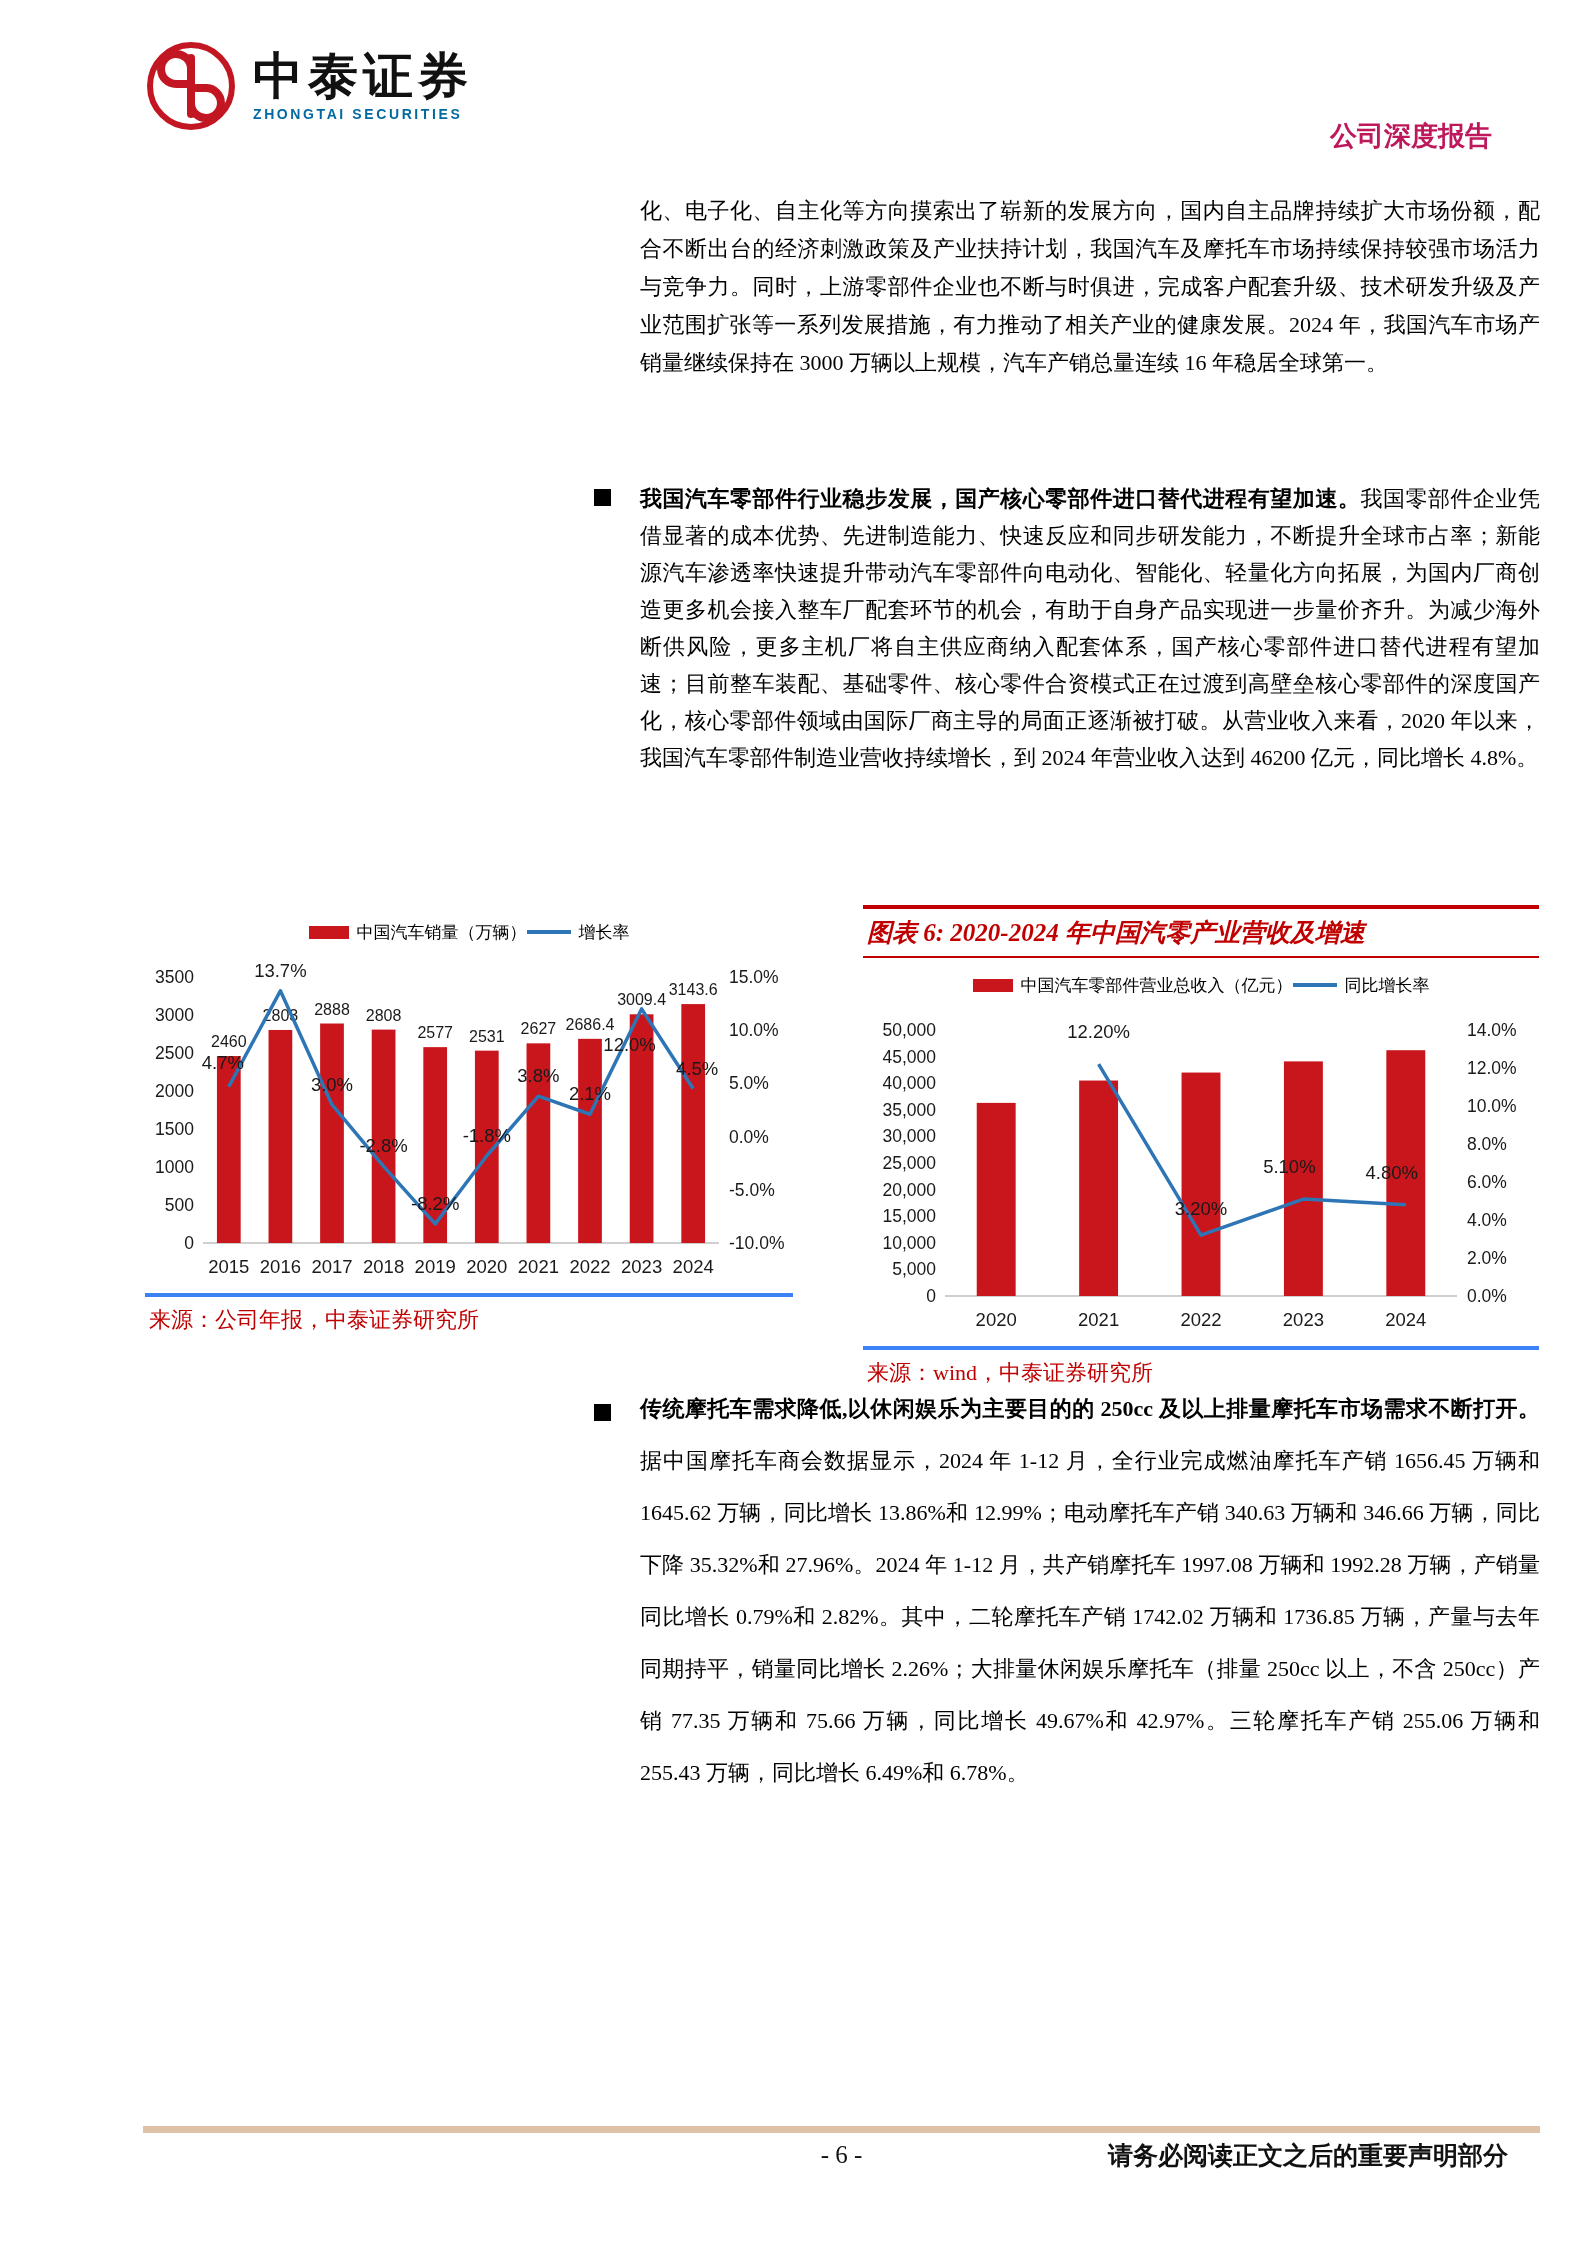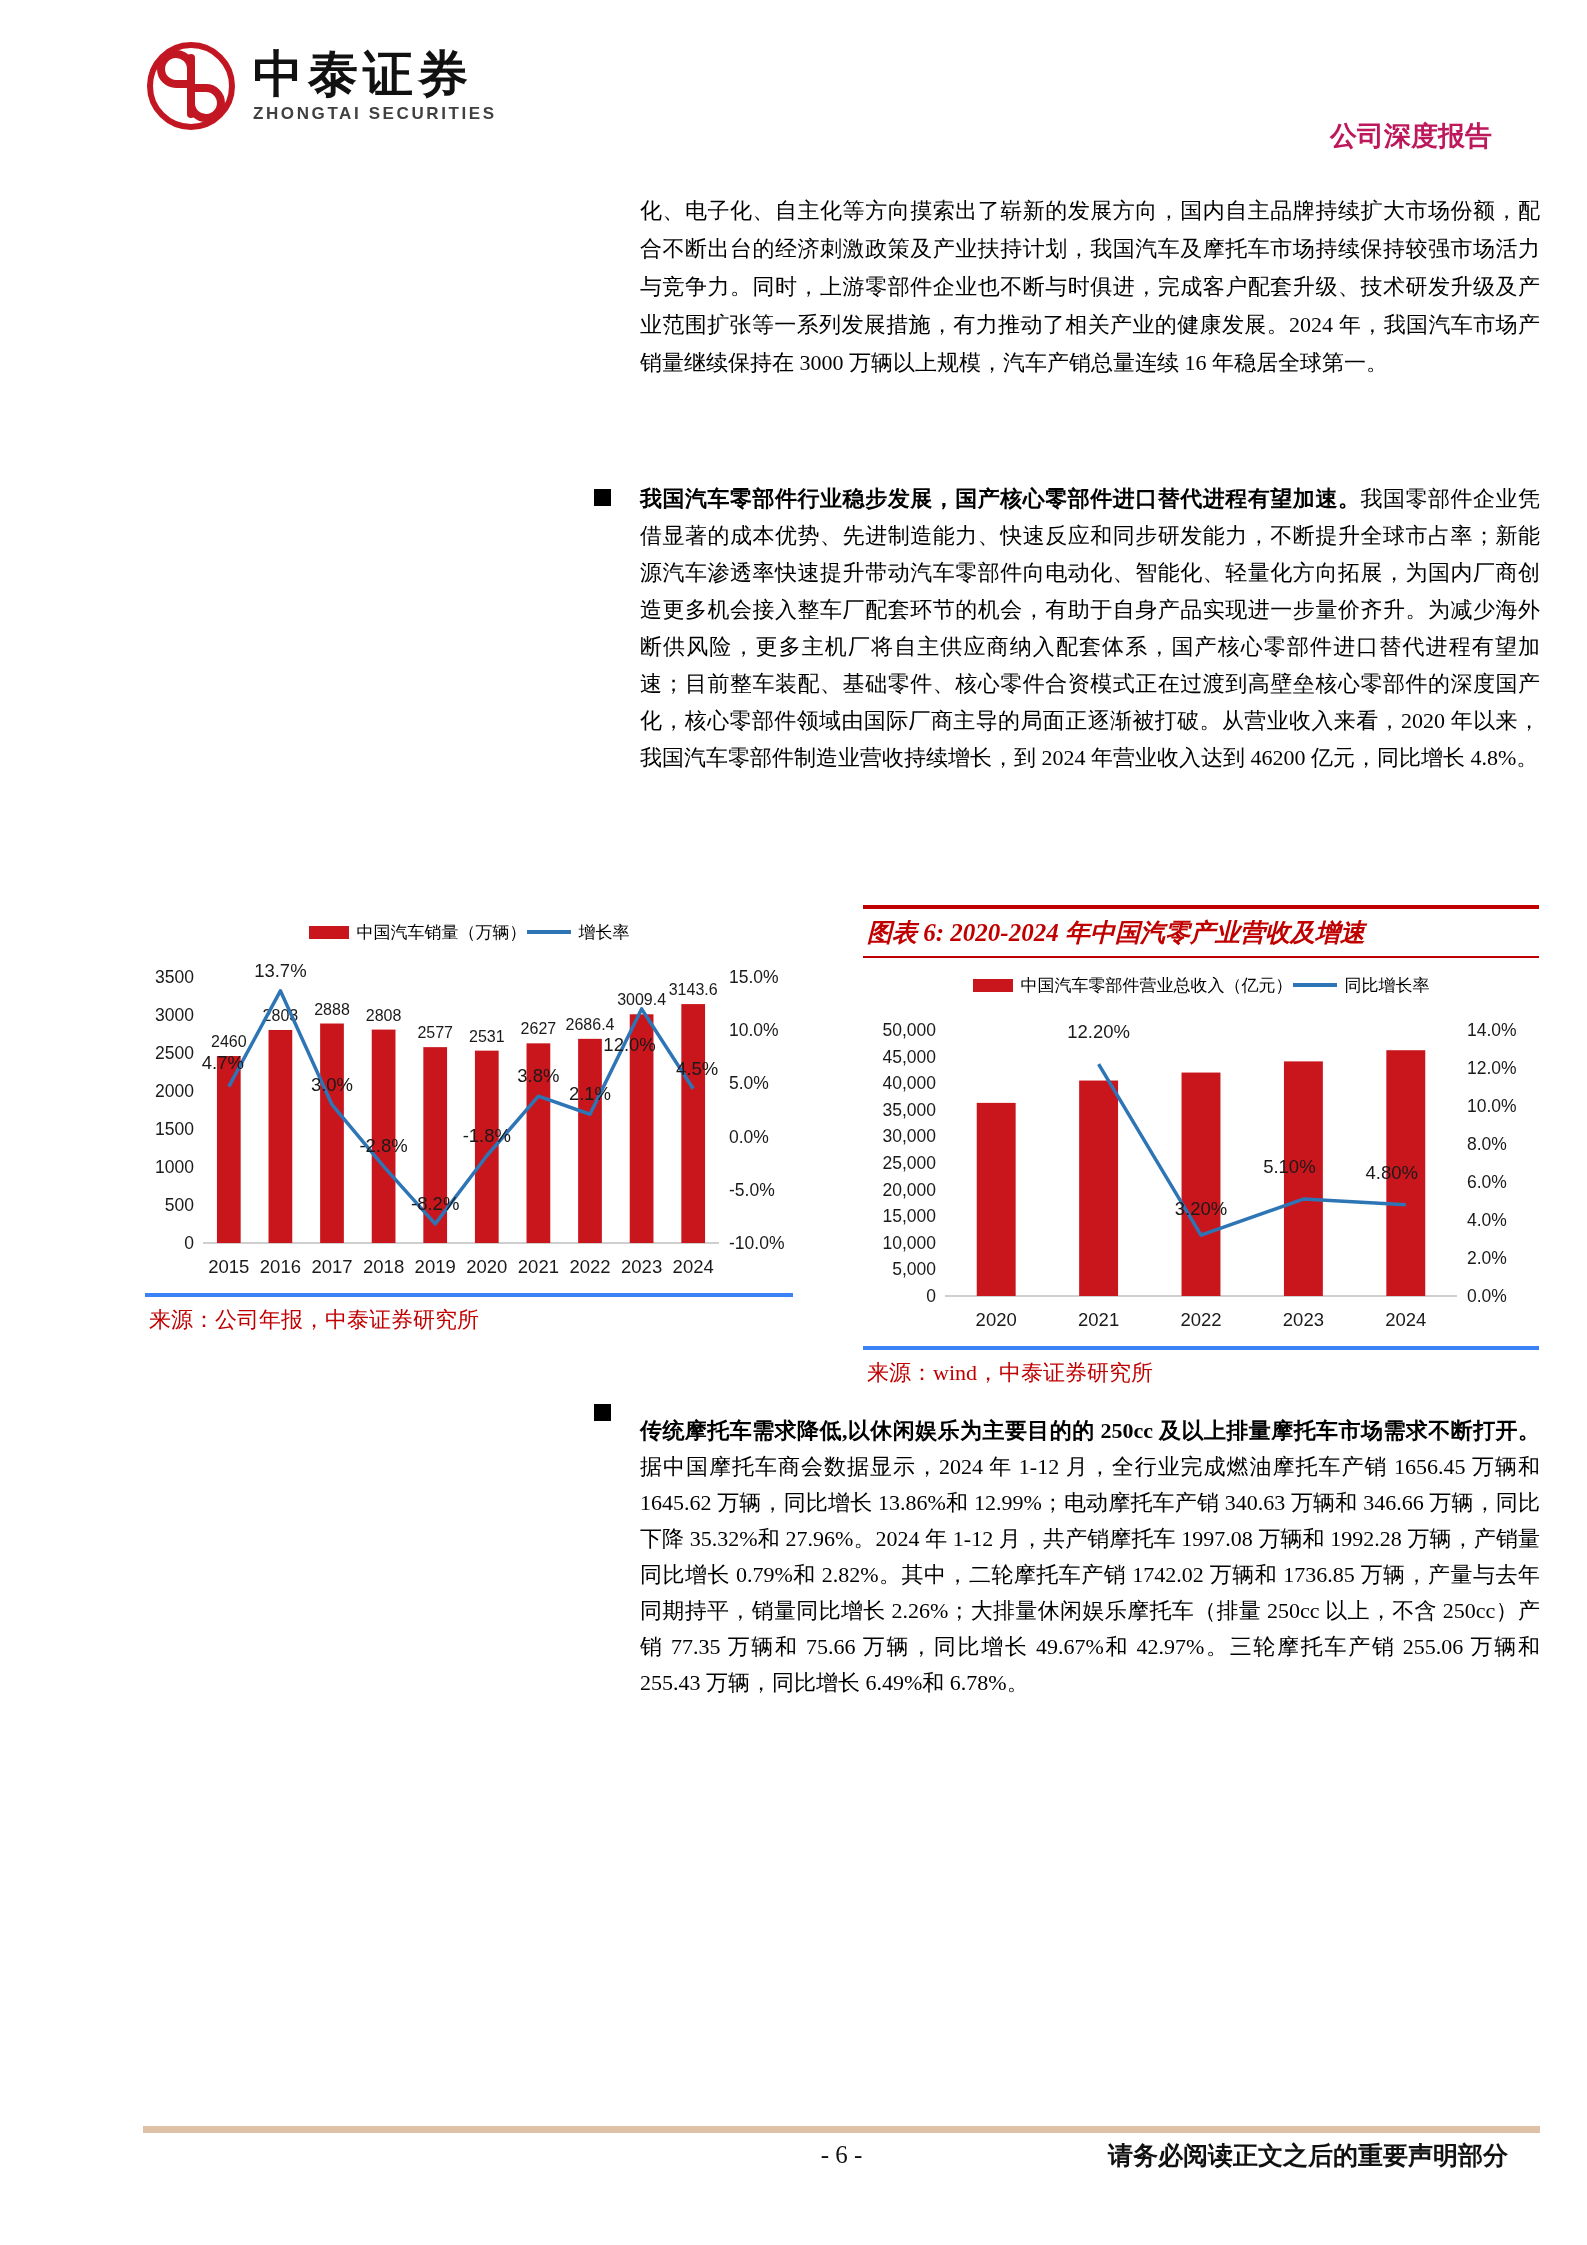--- a/index.html
+++ b/index.html
@@ -2,21 +2,21 @@
 <html><head>
 <meta charset="utf-8">
 <style>
   html,body{margin:0;padding:0;background:#ffffff;}
   .page{position:relative;width:1587px;height:2245px;background:#fff;overflow:hidden;
         font-family:"Liberation Serif","DejaVu Serif",serif;color:#000;margin-left:48px;}
 
   
   .brand{position:absolute;left:95px;top:38px;display:flex;align-items:center;gap:14px;}
   .brand-text .cn{font-size:50px;font-weight:bold;letter-spacing:5px;line-height:1.05;color:#111;}
-  .brand-text .en{font-size:17px;font-weight:bold;letter-spacing:2.6px;color:#404040;
+  .brand-text .en{font-size:14px;font-weight:bold;letter-spacing:2.6px;color:#0369a1;
                   font-family:"Liberation Sans","DejaVu Sans",sans-serif;margin-top:3px;}
   .report-type{position:absolute;left:1282px;top:118px;font-size:27px;font-weight:bold;color:#be185d;}
 
   
   .para{position:absolute;left:592px;width:900px;font-size:22px;line-height:38px;text-align:justify;color:#000;}
   .bullet-mark{position:absolute;left:546px;width:17px;height:17px;background:#000;}
   .lead{font-weight:bold;}
 
   
   .figure{position:absolute;top:905px;}
@@ -183,21 +183,21 @@
         <polyline points="235.60000000000002,64.20000000000002 338,235.2 440.40000000000003,199.10000000000002 542.8,204.8" fill="none" stroke="#2E75B6" stroke-width="3.5" stroke-linejoin="round"></polyline>
         <text x="235.60000000000002" y="38.20000000000002" text-anchor="middle" font-size="18.5" fill="#1a1a1a">12.20%</text>
         <text x="338" y="215.2" text-anchor="middle" font-size="18.5" fill="#1a1a1a">3.20%</text>
         <text x="426.40000000000003" y="173.10000000000002" text-anchor="middle" font-size="18.5" fill="#1a1a1a">5.10%</text>
         <text x="528.8" y="178.8" text-anchor="middle" font-size="18.5" fill="#1a1a1a">4.80%</text>
       </svg>
     <div class="fig-source">来源：wind，中泰证券研究所</div>
   </div>
 
   <div class="bullet-mark" style="top:1404px;"></div>
-  <div class="para" style="top:1413px;line-height:36px;">
+  <div class="para" style="top:1383px;line-height:52px;">
     <span class="lead">传统摩托车需求降低,以休闲娱乐为主要目的的 250cc 及以上排量摩托车市场需求不断打开。</span><span>据中国摩托车商会数据显示，2024 年 1-12 月，全行业完成燃油摩托车产销 1656.45 万辆和 1645.62 万辆，同比增长 13.86%和 12.99%；电动摩托车产销 340.63 万辆和 346.66 万辆，同比下降 35.32%和 27.96%。2024 年 1-12 月，共产销摩托车 1997.08 万辆和 1992.28 万辆，产销量同比增长 0.79%和 2.82%。其中，二轮摩托车产销 1742.02 万辆和 1736.85 万辆，产量与去年同期持平，销量同比增长 2.26%；大排量休闲娱乐摩托车（排量 250cc 以上，不含 250cc）产销 77.35 万辆和 75.66 万辆，同比增长 49.67%和 42.97%。三轮摩托车产销 255.06 万辆和 255.43 万辆，同比增长 6.49%和 6.78%。</span>
   </div>
 
   <div class="footer-rule"></div>
   <div class="page-num">- 6 -</div>
   <div class="disclaimer">请务必阅读正文之后的重要声明部分</div>
 
 </div>
 
 </body></html>

